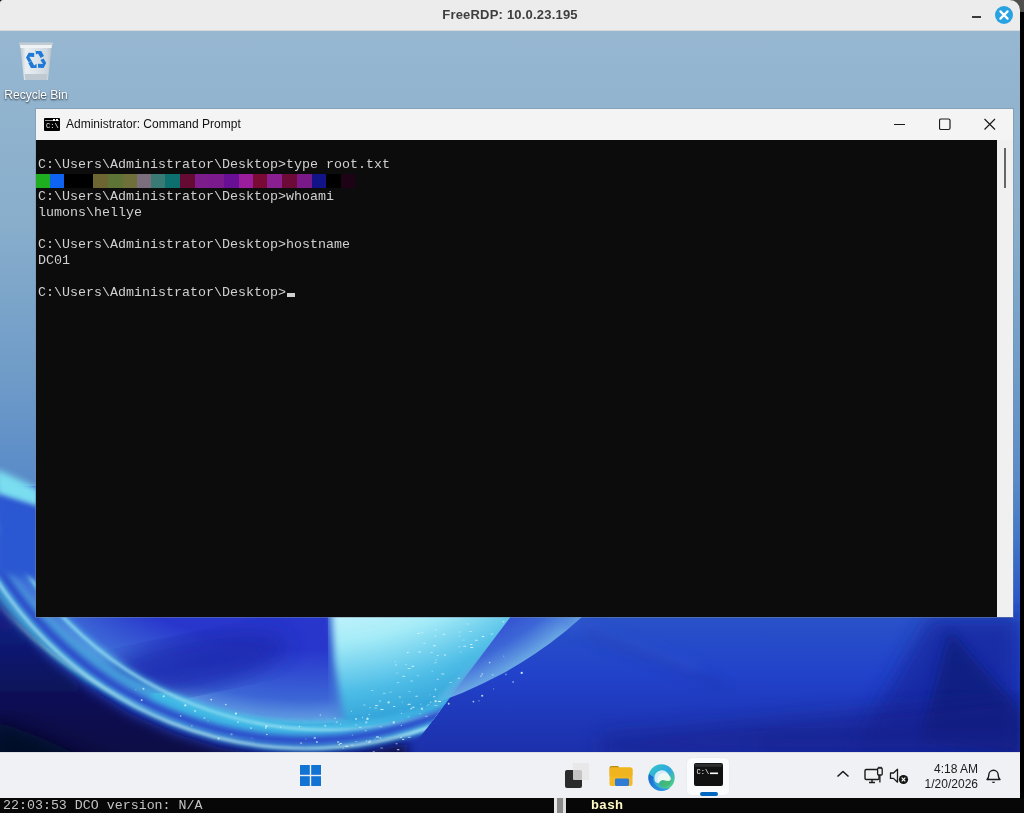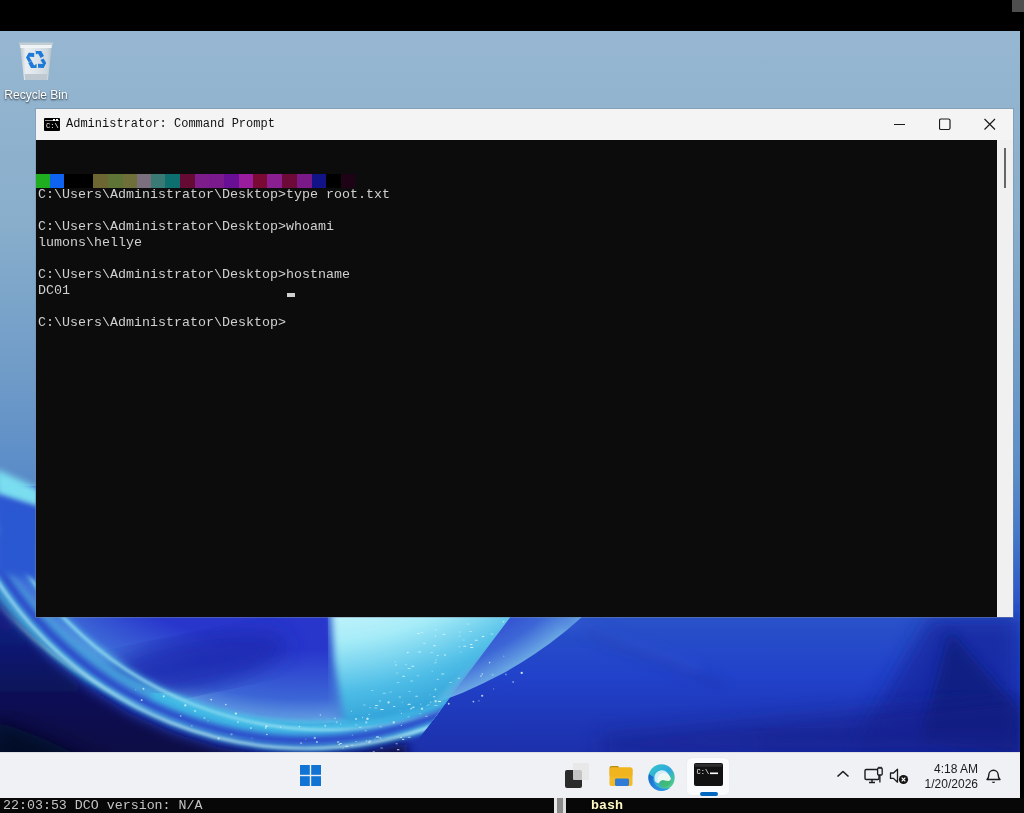--- a/index.html
+++ b/index.html
@@ -17,30 +17,30 @@
     background:#29a2e2; }
   #desk { position:absolute; left:0; top:31px; width:1020px; height:767px; overflow:hidden; }
   #wall { position:absolute; left:0; top:0; }
   
   #rbin { position:absolute; left:0; top:8px; width:72px; text-align:center; }
   #rbin .lbl { margin-top:1px; font-size:12px; color:#fff; text-shadow:0 1px 2px rgba(0,0,0,.85); }
   
   #cmd { position:absolute; left:36px; top:78px; width:977px; height:508px; background:#f4f4f4;
     box-shadow:0 0 0 1px rgba(120,140,160,.45); }
   #ctbar { position:absolute; left:0; top:0; width:100%; height:31px; background:#f4f4f4; }
-  #ctitle { position:absolute; left:30px; top:0; height:31px; line-height:31px; font-size:12px; color:#111;font-family:Liberation Mono, monospace; }
+  #ctitle { position:absolute; left:30px; top:0; height:31px; line-height:31px; font-size:12px; color:#111; }
   #cicon { position:absolute; left:8px; top:9px; width:16px; height:13px; background:#000; border-radius:1px; }
   #cicon .tb { position:absolute; left:1px; top:1.5px; right:1px; height:1.5px; background:#9a9a9a; }
   #cicon .dt { position:absolute; top:1px; width:2px; height:2px; background:#fff; }
   #cicon .tx { position:absolute; left:2px; top:4px; font-family:"Liberation Mono",monospace;
     font-size:7px; color:#fff; line-height:8px; }
   .cbtn { position:absolute; top:0; width:12px; height:31px; color:#1a1a1a; }
   #cbody { position:absolute; left:0; top:31px; width:977px; height:477px; background:#0c0c0c; }
   #term { position:absolute; left:2px; top:17px; font-family:"Liberation Mono",monospace;
-    font-size:13.34px; line-height:16px; color:#d0d0d0; white-space:pre;margin-top:30px; }
+    font-size:13.34px; line-height:16px; color:#d0d0d0; white-space:pre; }
   #cbar { position:absolute; left:0px; top:33.5px; height:14px; display:flex; }
   #cbar span { display:block; height:14px; }
   #cursor { position:absolute; left:251px; top:153px; width:8px; height:3.5px; background:#d0d0d0; }
   #sbar { position:absolute; right:0; top:0; width:16px; height:477px; background:#f0f0f0; }
   #sthumb { position:absolute; left:7px; top:8px; width:2px; height:40px; background:#666; }
   
   #tkbar { position:absolute; left:0; top:721px; width:1020px; height:46px; background:#eff1f4;
     border-top:1px solid #dcdfe3; }
   .tk { position:absolute; }
   #search { position:absolute; left:336px; top:8px; width:214px; height:30px; background:#fff;
@@ -56,20 +56,29 @@
     font-size:13.3px; line-height:15px; color:#c4c4c4; }
   #ovbar { position:absolute; left:554px; top:0; width:12px; height:15px;
     background:linear-gradient(90deg,#e8e8e8 0 3px,#8a8a8a 3px 9px,#dedede 9px); }
   #ovbash { position:absolute; left:591px; top:0px; font-family:"Liberation Mono",monospace;
     font-size:13.3px; font-weight:700; line-height:15px; color:#fef9c3; }
 </style>
 </head>
 <body>
 <div id="hostgray"></div>
 <div id="rdp">
+  <div id="tbar">
+    <span id="tbtitle">FreeRDP: 10.0.23.195</span>
+    <div id="mindash"></div>
+    <div id="closebtn">
+      <svg width="18" height="18" viewBox="0 0 18 18">
+          <path d="M5.4 5.4 L12.6 12.6 M12.6 5.4 L5.4 12.6" stroke="#fff" stroke-width="2.2" stroke-linecap="round"></path>
+        </svg>
+    </div>
+  </div>
   <div id="desk">
     <svg id="wall" width="1020" height="767" viewBox="0 0 1020 767">
       <defs>
         <linearGradient id="base" x1="0" y1="0" x2="0" y2="1">
           <stop offset="0" stop-color="#97b7d1"></stop>
           <stop offset="0.25" stop-color="#88aecb"></stop>
           <stop offset="0.45" stop-color="#6f9bc8"></stop>
           <stop offset="0.58" stop-color="#5a8cc8"></stop>
           <stop offset="0.66" stop-color="#4378c8"></stop>
           <stop offset="0.74" stop-color="#2c57c8"></stop>

